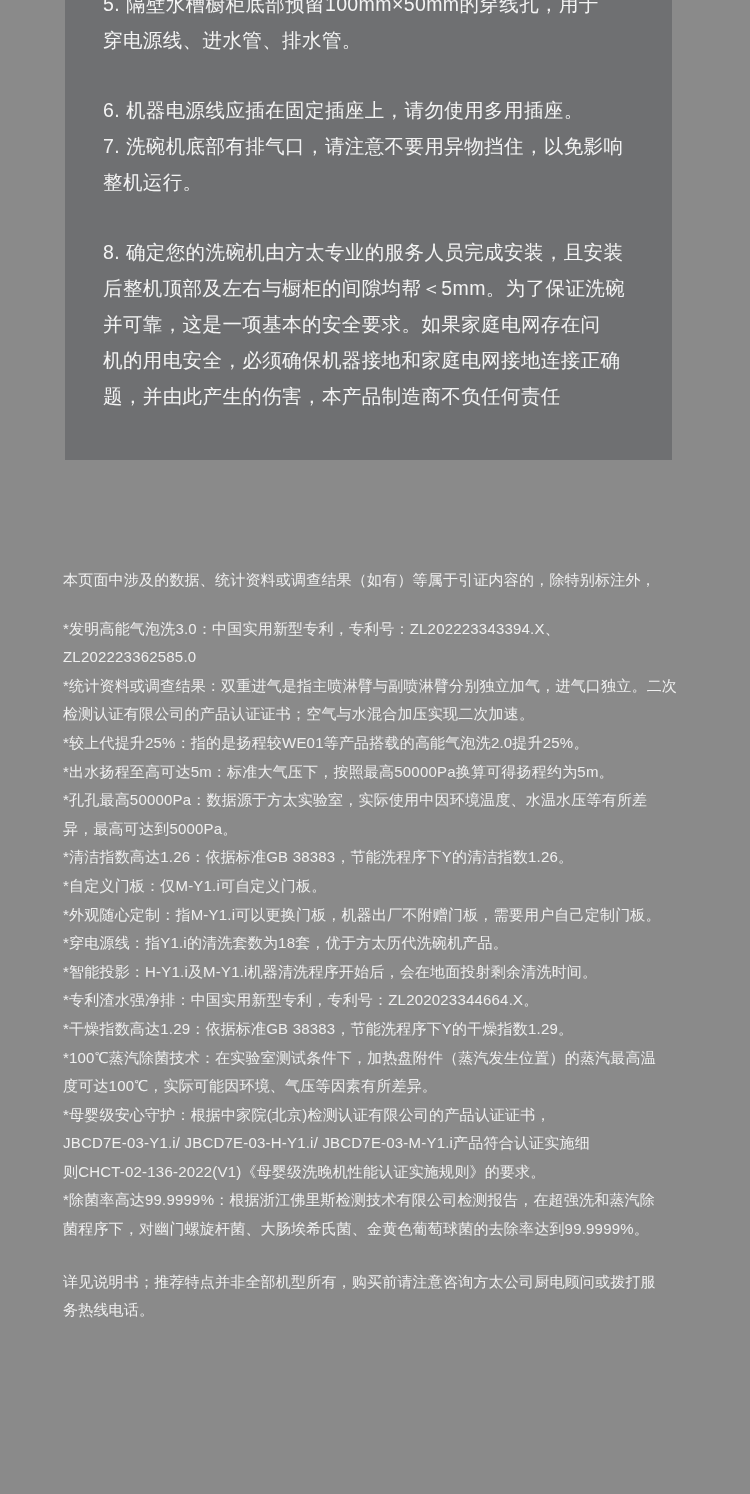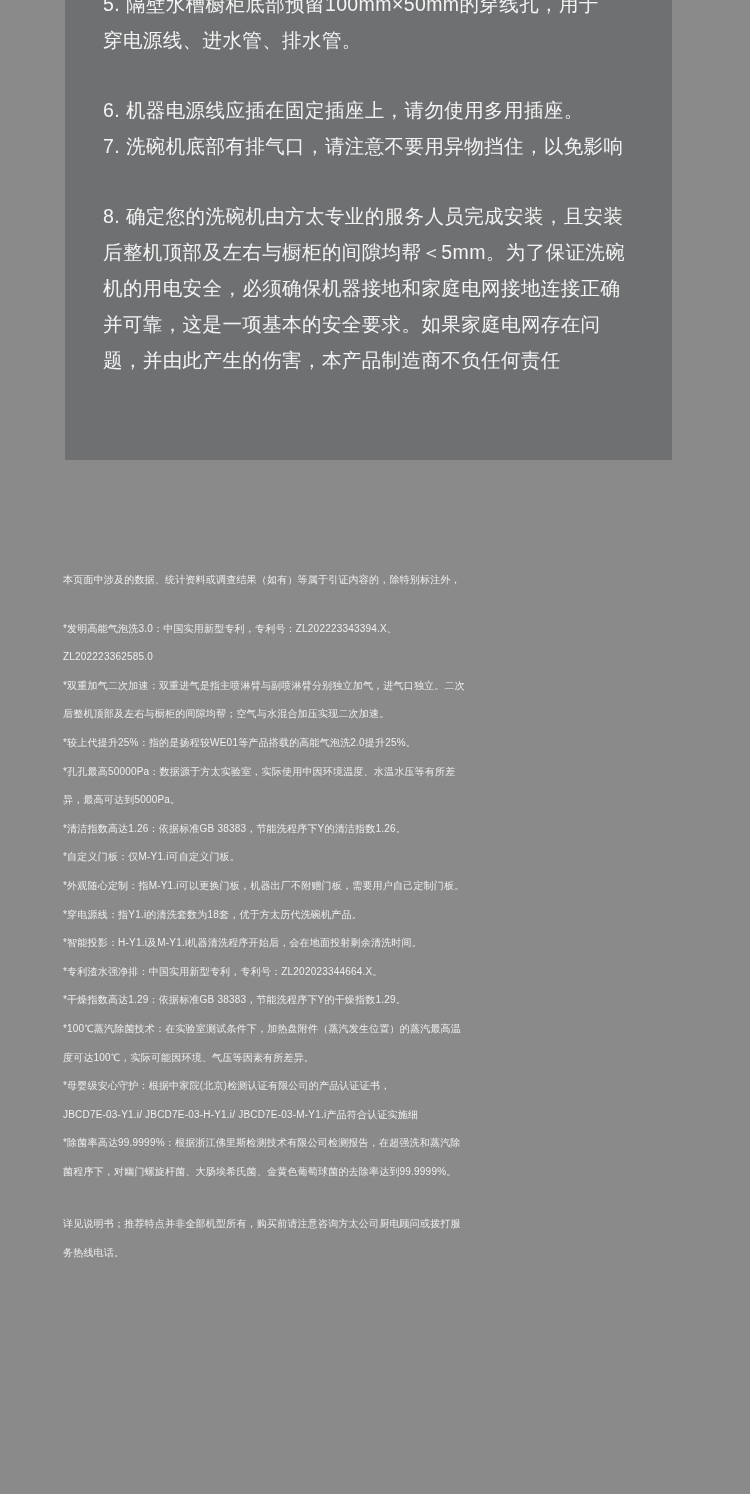--- a/index.html
+++ b/index.html
@@ -49,21 +49,21 @@
   }
 
   
   .footnotes {
     position: absolute;
     left: 63px;
     top: 566px;
     width: 634px;
   }
   .fn-line {
-    font-size: 10px;
+    font-size: 15px;
     line-height: 28.6px;
     color: #f0f0f0;
     letter-spacing: 0.2px;
     white-space: pre-wrap;
     margin: 0;
   }
   .spacer-20 { height: 20px; }
   .spacer-24 { height: 24px; }
 </style>
 </head>
@@ -71,53 +71,56 @@
 
 <div class="page">
 
   <div class="notice-panel">
     <div class="notice-inner">
       <div class="notice-line clip-top">5. 隔壁水槽橱柜底部预留100mm×50mm的穿线孔，用于</div>
       <div class="notice-line">穿电源线、进水管、排水管。</div>
       <div class="gap-lg"></div>
       <div class="notice-line">6. 机器电源线应插在固定插座上，请勿使用多用插座。</div>
       <div class="notice-line">7. 洗碗机底部有排气口，请注意不要用异物挡住，以免影响</div>
+      <div class="notice-line">整机运行。</div>
       <div class="gap-lg"></div>
       <div class="notice-line">8. 确定您的洗碗机由方太专业的服务人员完成安装，且安装</div>
       <div class="notice-line">后整机顶部及左右与橱柜的间隙均帮＜5mm。为了保证洗碗</div>
+      <div class="notice-line">并可靠，这是一项基本的安全要求。如果家庭电网存在问</div>
       <div class="notice-line">机的用电安全，必须确保机器接地和家庭电网接地连接正确</div>
-      <div class="notice-line">并可靠，这是一项基本的安全要求。如果家庭电网存在问</div>
       <div class="notice-line">题，并由此产生的伤害，本产品制造商不负任何责任</div>
     </div>
   </div>
 
   <div class="footnotes">
 
     <p class="fn-line">本页面中涉及的数据、统计资料或调查结果（如有）等属于引证内容的，除特别标注外，</p>
 
     <div class="spacer-20"></div>
 
     <p class="fn-line">*发明高能气泡洗3.0：中国实用新型专利，专利号：ZL202223343394.X、</p>
     <p class="fn-line">ZL202223362585.0</p>
-    <p class="fn-line">*双重加气二次加速：双重进气是指主喷淋臂与副喷淋臂分别独立加气，进气口独立。二次</p>
-    <p class="fn-line">后整机顶部及左右与橱柜的间隙均帮；空气与水混合加压实现二次加速。</p>
+    <p class="fn-line">*统计资料或调查结果：双重进气是指主喷淋臂与副喷淋臂分别独立加气，进气口独立。二次</p>
+    <p class="fn-line">检测认证有限公司的产品认证证书；空气与水混合加压实现二次加速。</p>
     <p class="fn-line">*较上代提升25%：指的是扬程较WE01等产品搭载的高能气泡洗2.0提升25%。</p>
+    <p class="fn-line">*出水扬程至高可达5m：标准大气压下，按照最高50000Pa换算可得扬程约为5m。</p>
     <p class="fn-line">*孔孔最高50000Pa：数据源于方太实验室，实际使用中因环境温度、水温水压等有所差</p>
     <p class="fn-line">异，最高可达到5000Pa。</p>
     <p class="fn-line">*清洁指数高达1.26：依据标准GB 38383，节能洗程序下Y的清洁指数1.26。</p>
     <p class="fn-line">*自定义门板：仅M-Y1.i可自定义门板。</p>
     <p class="fn-line">*外观随心定制：指M-Y1.i可以更换门板，机器出厂不附赠门板，需要用户自己定制门板。</p>
     <p class="fn-line">*穿电源线：指Y1.i的清洗套数为18套，优于方太历代洗碗机产品。</p>
     <p class="fn-line">*智能投影：H-Y1.i及M-Y1.i机器清洗程序开始后，会在地面投射剩余清洗时间。</p>
     <p class="fn-line">*专利渣水强净排：中国实用新型专利，专利号：ZL202023344664.X。</p>
     <p class="fn-line">*干燥指数高达1.29：依据标准GB 38383，节能洗程序下Y的干燥指数1.29。</p>
     <p class="fn-line">*100℃蒸汽除菌技术：在实验室测试条件下，加热盘附件（蒸汽发生位置）的蒸汽最高温</p>
     <p class="fn-line">度可达100℃，实际可能因环境、气压等因素有所差异。</p>
     <p class="fn-line">*母婴级安心守护：根据中家院(北京)检测认证有限公司的产品认证证书，</p>
     <p class="fn-line">JBCD7E-03-Y1.i/ JBCD7E-03-H-Y1.i/ JBCD7E-03-M-Y1.i产品符合认证实施细</p>
+    <p class="fn-line">则CHCT-02-136-2022(V1)《母婴级洗晚机性能认证实施规则》的要求。</p>
     <p class="fn-line">*除菌率高达99.9999%：根据浙江佛里斯检测技术有限公司检测报告，在超强洗和蒸汽除</p>
     <p class="fn-line">菌程序下，对幽门螺旋杆菌、大肠埃希氏菌、金黄色葡萄球菌的去除率达到99.9999%。</p>
 
     <div class="spacer-24"></div>
 
     <p class="fn-line">详见说明书；推荐特点并非全部机型所有，购买前请注意咨询方太公司厨电顾问或拨打服</p>
     <p class="fn-line">务热线电话。</p>
   </div>
 
 </div>

